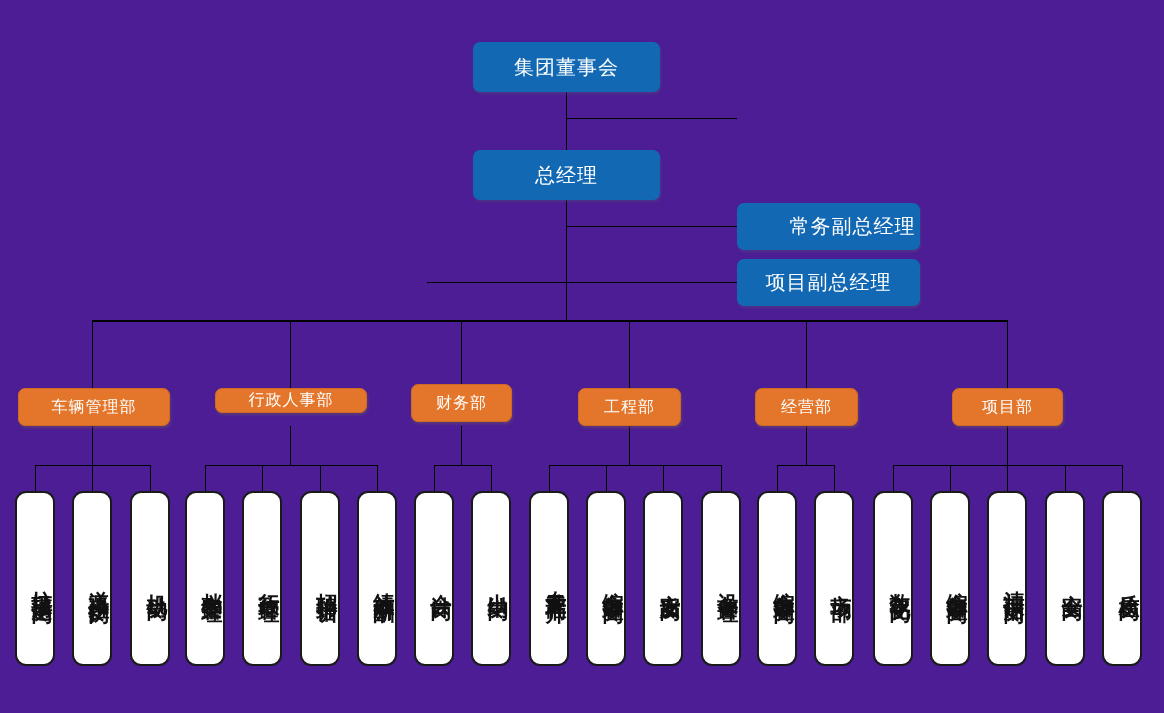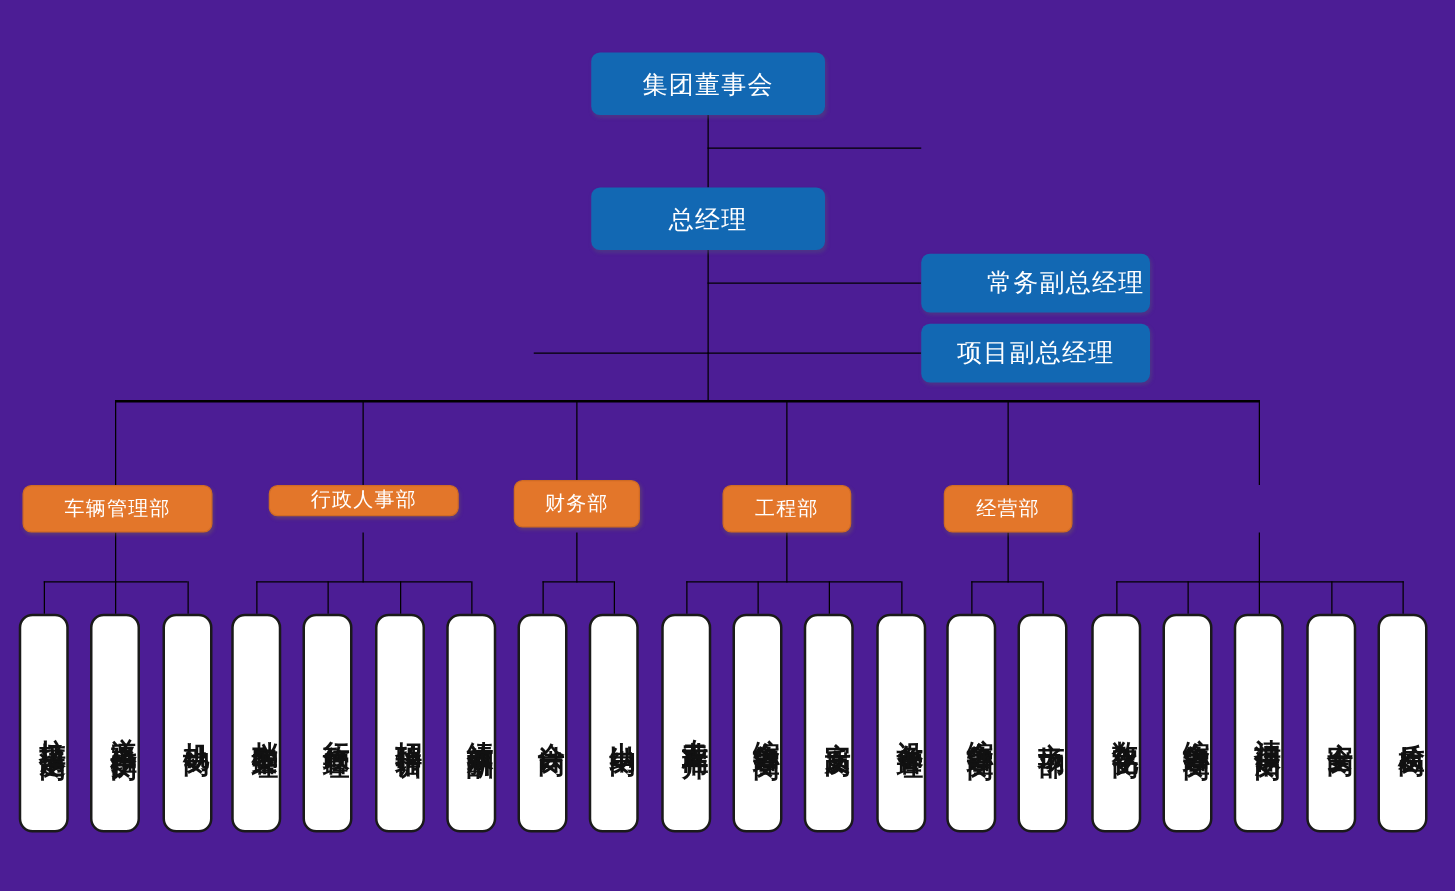--- a/index.html
+++ b/index.html
@@ -146,20 +146,21 @@
   <div class="node orange" style="left:18px; top:388px; width:152px; height:38px;">车辆管理部</div>
 
   <div class="node orange" style="left:215px; top:388px; width:152px; height:25px;">行政人事部</div>
 
   <div class="node orange" style="left:411px; top:384px; width:101px; height:38px;">财务部</div>
 
   <div class="node orange" style="left:578px; top:388px; width:103px; height:38px;">工程部</div>
 
   <div class="node orange" style="left:755px; top:388px; width:103px; height:38px;">经营部</div>
 
+  <div class="node orange" style="left:952px; top:388px; width:111px; height:38px;">项目部</div>
 
   <div class="node leaf" style="left:15px; top:491px; width:40px; height:175px;">垃圾清运岗</div>
   <div class="node leaf" style="left:72px; top:491px; width:40px; height:175px;">道路维护岗</div>
   <div class="node leaf" style="left:130px; top:491px; width:40px; height:175px;">机动岗</div>
 
   <div class="node leaf" style="left:185px; top:491px; width:40px; height:175px;">档案管理</div>
   <div class="node leaf" style="left:242px; top:491px; width:40px; height:175px;">行政管理</div>
   <div class="node leaf" style="left:300px; top:491px; width:40px; height:175px;">招聘培训</div>
   <div class="node leaf" style="left:357px; top:491px; width:40px; height:175px;">绩效薪酬</div>
 

